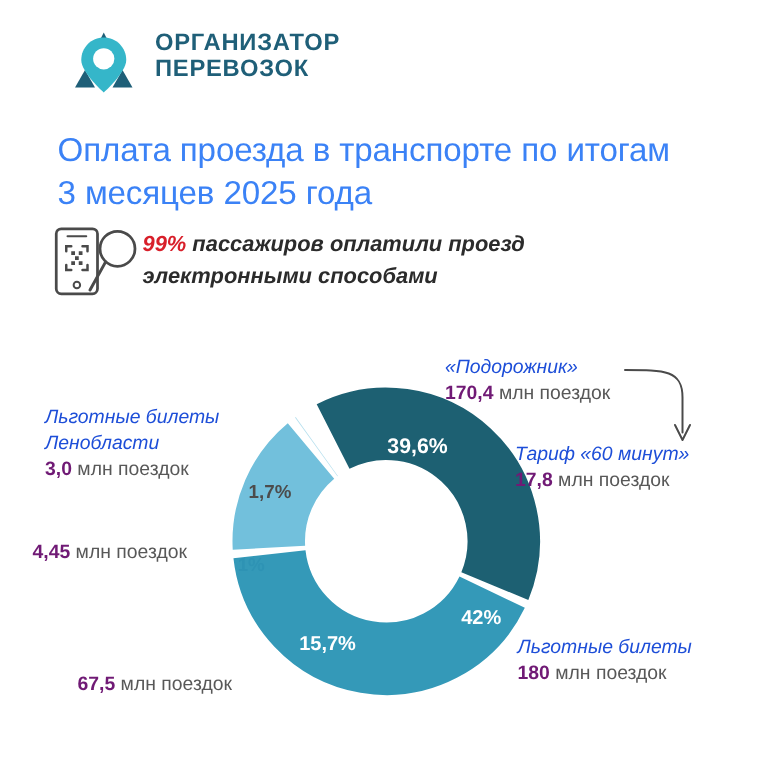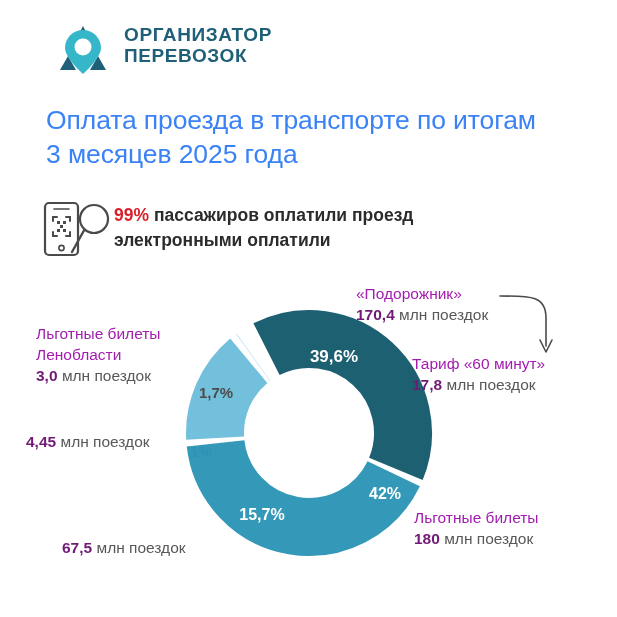--- a/index.html
+++ b/index.html
@@ -64,23 +64,24 @@
     line-height: 1.28;
     color: #3b82f6;
     letter-spacing: -0.1px;
   }
   .title .ln { display: block; }
 
   
   .subtitle-wrap {
     position: absolute;
     left: 42px;
-    top: 200px;
+    top: 180px;
     width: 520px;
     height: 62px;
+    font-style: italic;
   }
   .phone-icon {
     position: absolute;
     left: 0;
     top: 0;
     width: 72px;
     height: 58px;
   }
   .subtitle-text {
     position: absolute;
@@ -118,21 +119,21 @@
   .seg-label.dark { fill: #4c4c4c; }
   .seg-label.teal { fill: #2e93b4; }
 
   
   .callout {
     position: absolute;
     font-size: 15.5px;
     line-height: 1.35;
     color: #585858;
   }
-  .callout .name { display: block; color: #a21caf; }
+  .callout .name { display: block; color: #1d4ed8; font-style: italic; }
   .callout .value {
     display: block;
     color: #585858;
   }
   .callout .value b {
     color: #701a75;
     font-weight: bold;
   }
 
   #callout-podorozhnik { left: 356px; top: 284px; width: 210px; }
@@ -196,21 +197,21 @@
           <rect x="15" y="29" width="3" height="3"></rect>
           <rect x="21" y="29" width="3" height="3"></rect>
         </g>
         <circle cx="52" cy="19" r="14" fill="#ffffff" fill-opacity="0.0" stroke="#4a4a4a" stroke-width="2.2"></circle>
         <path d="M42.5 29.5 L30 52" stroke="#4a4a4a" stroke-width="2.4" stroke-linecap="round"></path>
         <path d="M30 52 L35 47 L40 52 Z" fill="#4a4a4a" opacity="0"></path>
       </svg>
     </div>
     <div class="subtitle-text">
       <span class="pct">99%</span><span> пассажиров оплатили проезд</span>
-      <span class="ln2">электронными оплатили</span>
+      <span class="ln2">электронными способами</span>
     </div>
   </div>
 
   <div class="donut">
     <svg viewBox="0 0 266 266" width="266" height="266" aria-hidden="true">
       <g>
 
         <path id="slice-podorozhnik" fill="none" stroke-width="58" d="M 90.47 49.17 A 94 94 0 0 1 219.87 168.91" stroke="#1d6072"></path>
         <path id="slice-lgotnye-bilety" fill="none" stroke-width="58" d="M 217.73 173.70 A 94 94 0 0 1 39.57 143.38" stroke="#3499b8"></path>
         <path id="slice-bankovskie-karty" fill="none" stroke-width="58" d="M 39.14 138.15 A 94 94 0 0 1 72.80 60.80" stroke="#72c0dc"></path>

